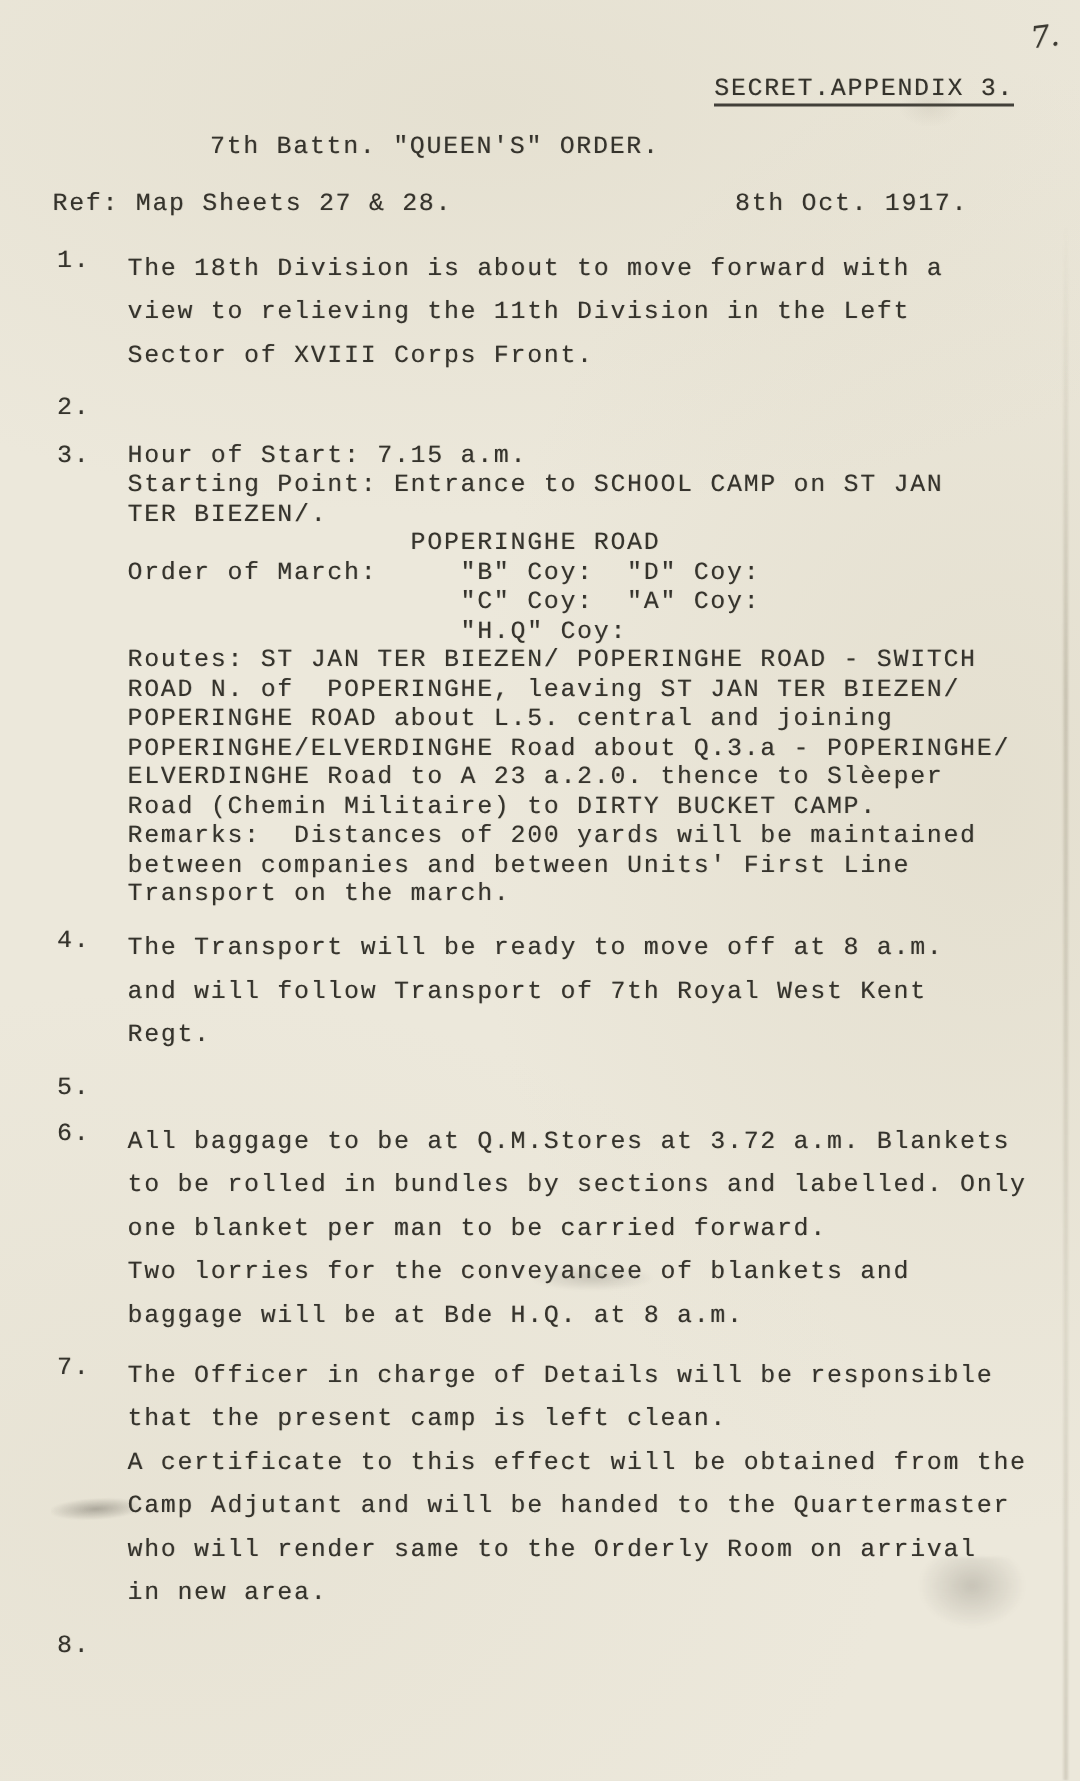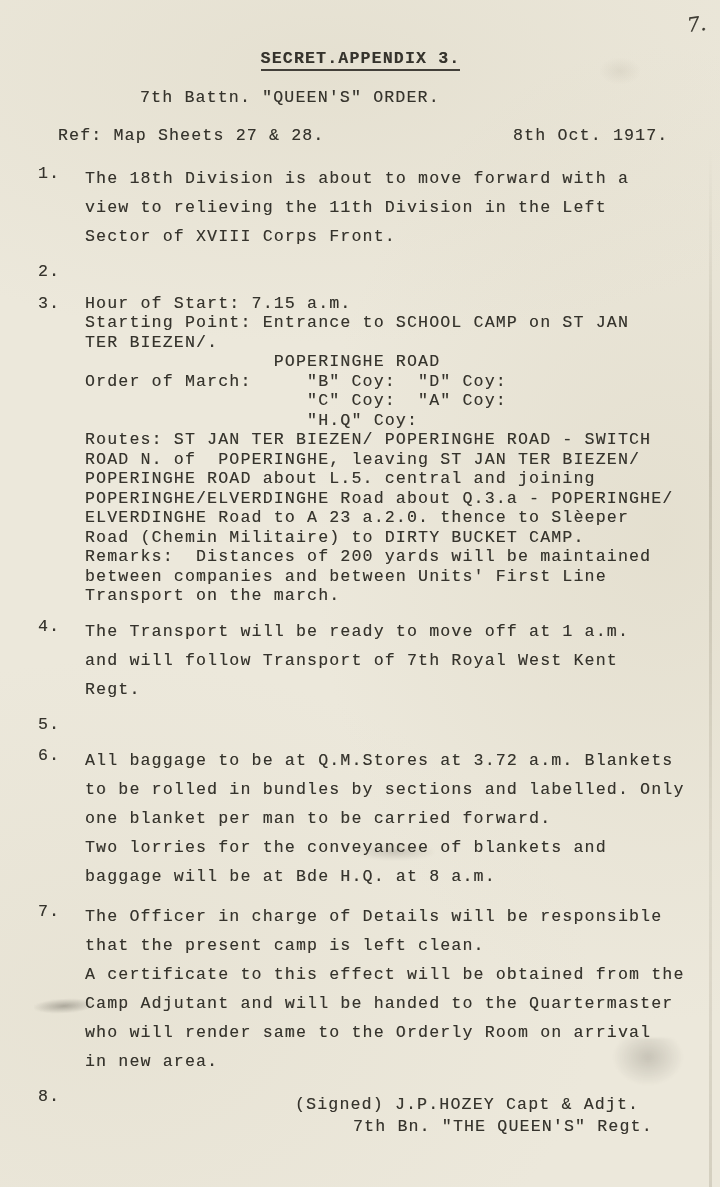--- a/index.html
+++ b/index.html
@@ -22,29 +22,29 @@
   }
   .page-number{
     position:absolute;top:12px;right:14px;
     font-family:"DejaVu Serif",serif;
     font-style:italic;font-size:20px;color:#3d3b33;
     transform:rotate(-7deg);
     letter-spacing:0;
   }
   .hdr{
     position:absolute;top:49px;left:45px;right:44px;
-    display:flex;justify-content:center;
-    font-weight:bold;
+    display:flex;justify-content:flex-end;
+    font-weight:normal;
   }
   .hdr .u{
     border-bottom:2.5px solid rgba(48,46,40,0.9);
     padding-bottom:1px;
   }
   .title{position:absolute;top:88px;left:140px;}
-  .refrow{position:absolute;top:126px;left:35px;right:4px;height:22px;margin-left:23px;}
+  .refrow{position:absolute;top:126px;left:35px;right:4px;height:22px;}
   .refrow .date{position:absolute;left:455px;top:0;}
   .orders{position:absolute;top:164px;left:0;right:0;}
   .para{display:flex;margin-bottom:11px;}
   .pnum{flex:0 0 47px;margin-left:38px;line-height:20.5px;}
   .pbody{white-space:pre;line-height:29px;}
   .para.tight .pnum,.para.tight .pbody{line-height:19.5px;}
   .sig{position:absolute;top:1094px;left:295px;line-height:21.5px;}
   .sig .sig2{padding-left:58px;}
   
   .edge-crease{
@@ -116,21 +116,21 @@
 POPERINGHE ROAD about L.5. central and joining
 POPERINGHE/ELVERDINGHE Road about Q.3.a - POPERINGHE/
 ELVERDINGHE Road to A 23 a.2.0. thence to Slèeper
 Road (Chemin Militaire) to DIRTY BUCKET CAMP.
 Remarks:  Distances of 200 yards will be maintained
 between companies and between Units' First Line
 Transport on the march.</div>
       </div>
       <div class="para">
         <div class="pnum">4.</div>
-        <div class="pbody">The Transport will be ready to move off at 1 a.m.
+        <div class="pbody">The Transport will be ready to move off at 8 a.m.
 and will follow Transport of 7th Royal West Kent
 Regt.</div>
       </div>
       <div class="para">
         <div class="pnum">5.</div>
       </div>
       <div class="para">
         <div class="pnum">6.</div>
         <div class="pbody">All baggage to be at Q.M.Stores at 3.72 a.m. Blankets
 to be rolled in bundles by sections and labelled. Only
@@ -145,24 +145,20 @@
 A certificate to this effect will be obtained from the
 Camp Adjutant and will be handed to the Quartermaster
 who will render same to the Orderly Room on arrival
 in new area.</div>
       </div>
       <div class="para">
         <div class="pnum">8.</div>
       </div>
     </div>
 
-  <div class="sig">
-    <div class="sig1">(Signed) J.P.HOZEY Capt &amp; Adjt.</div>
-    <div class="sig2">7th Bn. "THE QUEEN'S" Regt.</div>
-  </div>
 
   <div class="edge-crease"></div>
   <div class="stain stain-details"></div>
   <div class="stain stain-in"></div>
   <div class="stain stain-conveyance"></div>
   <div class="stain stain-top"></div>
 
 </div>
 
 </body></html>

